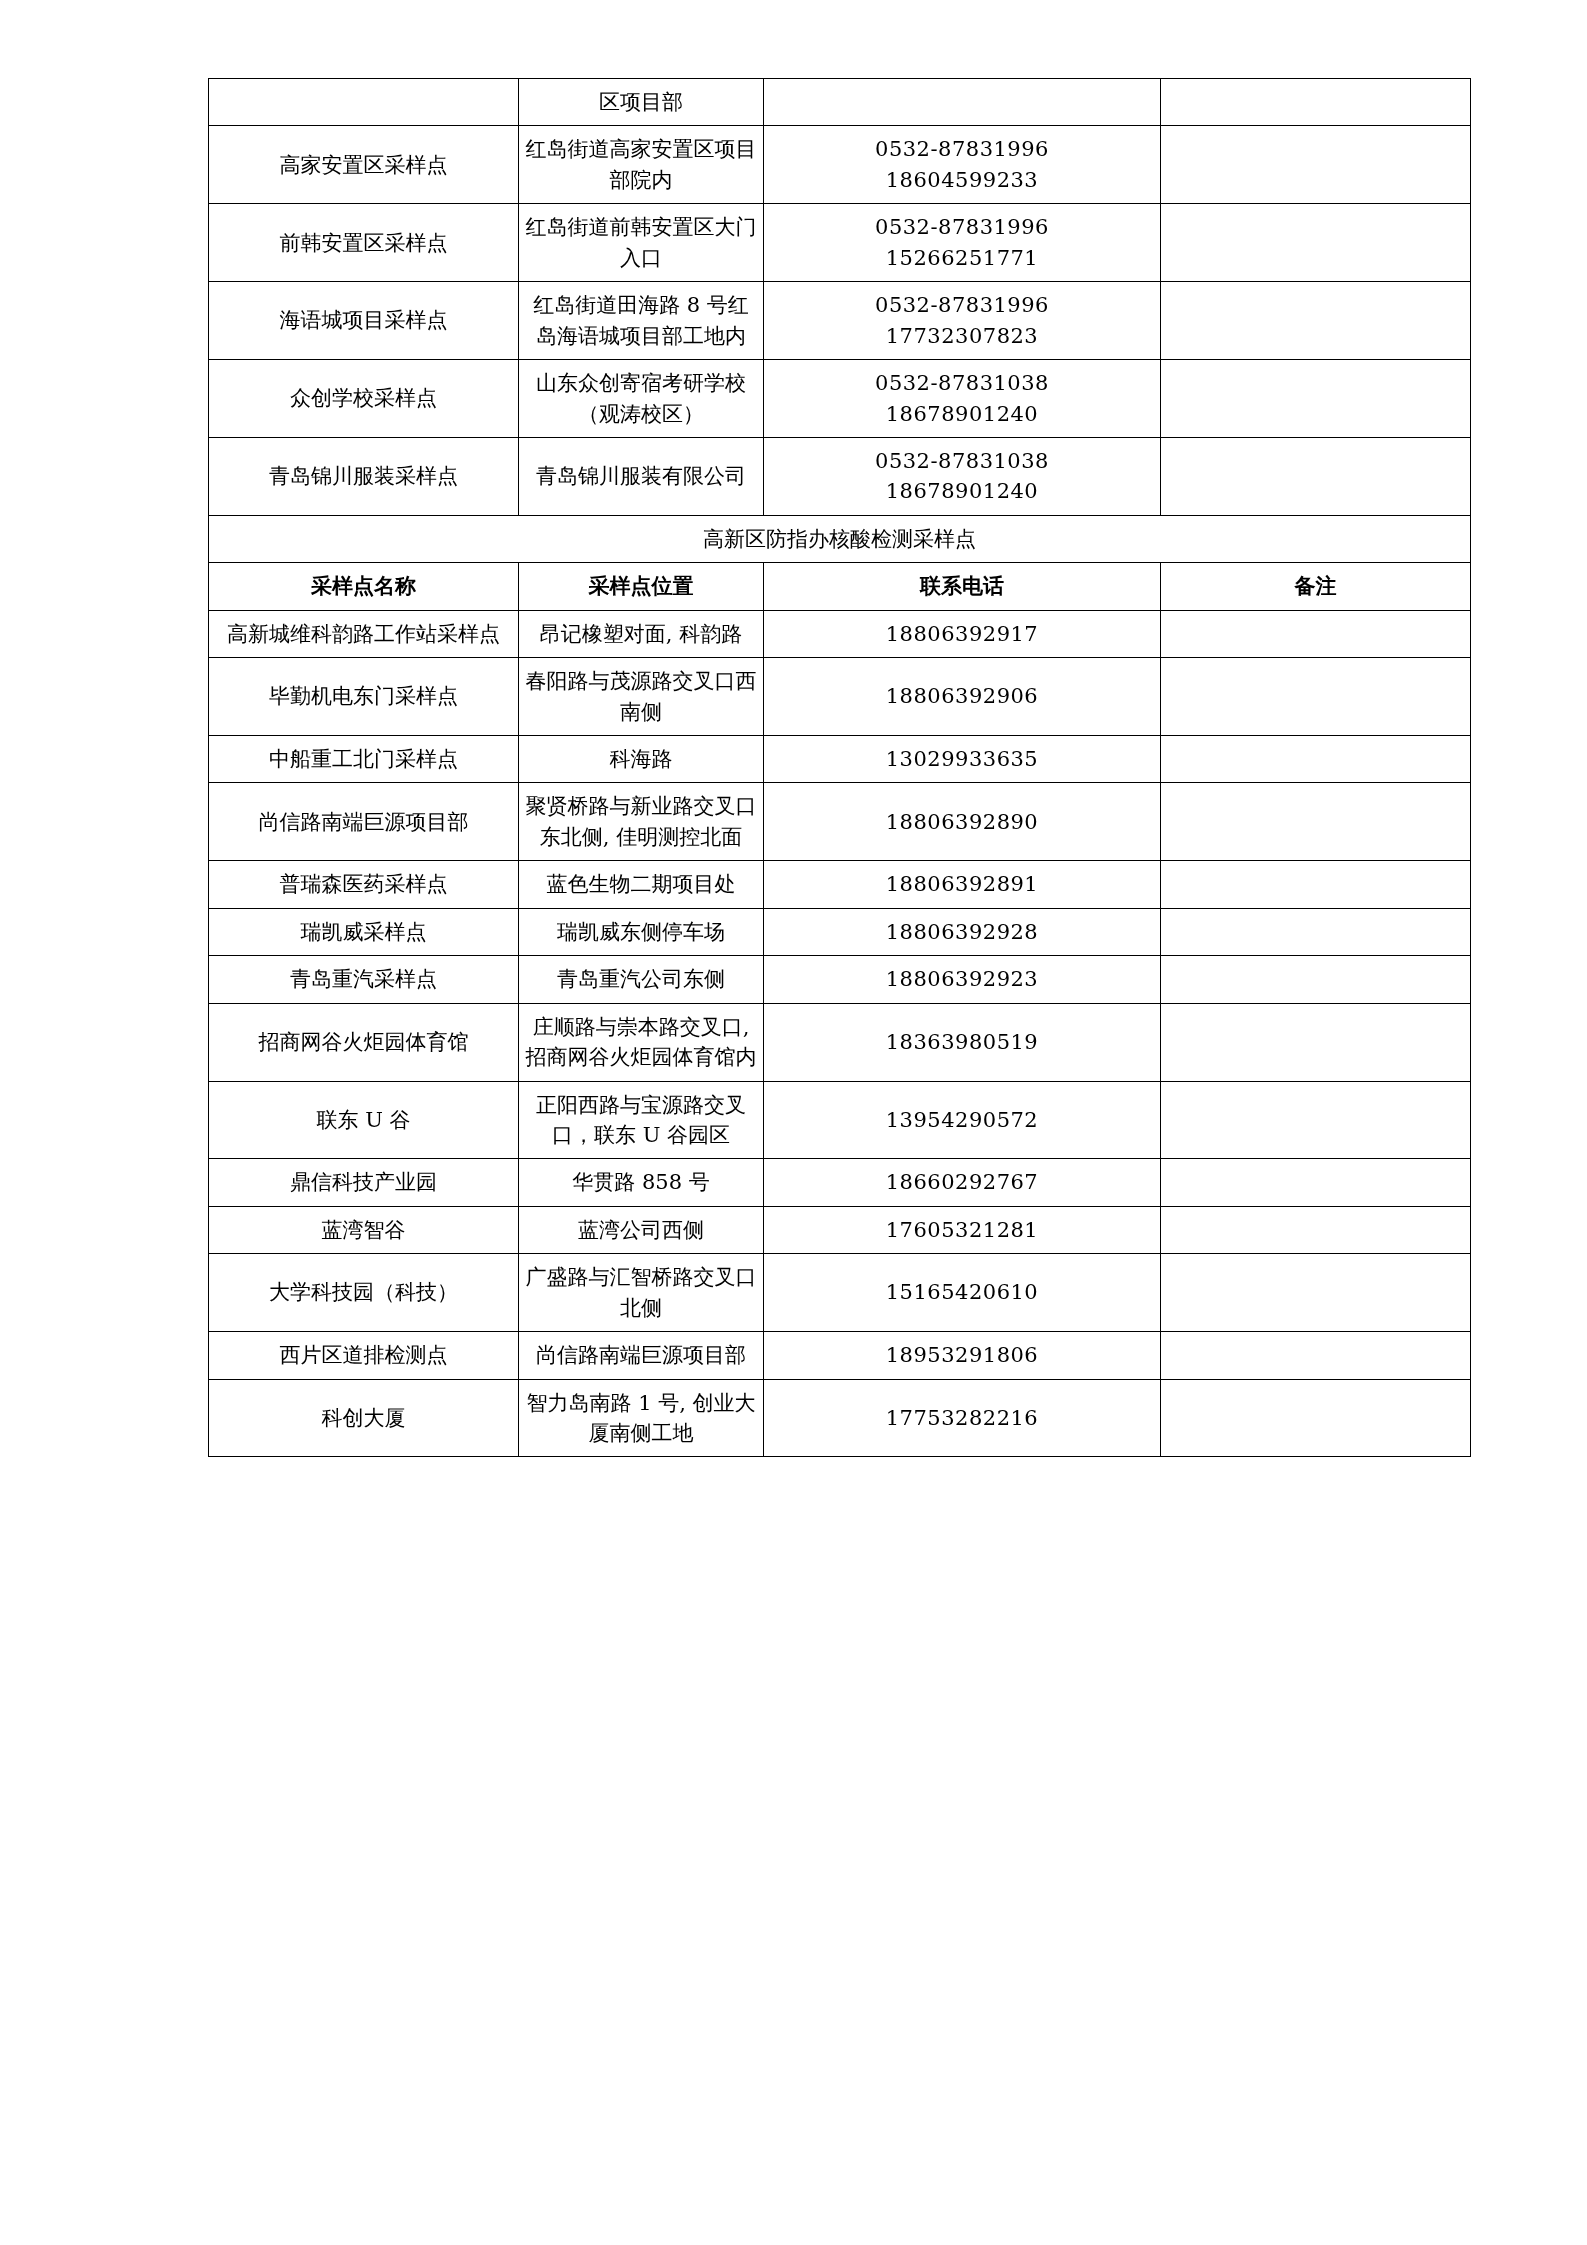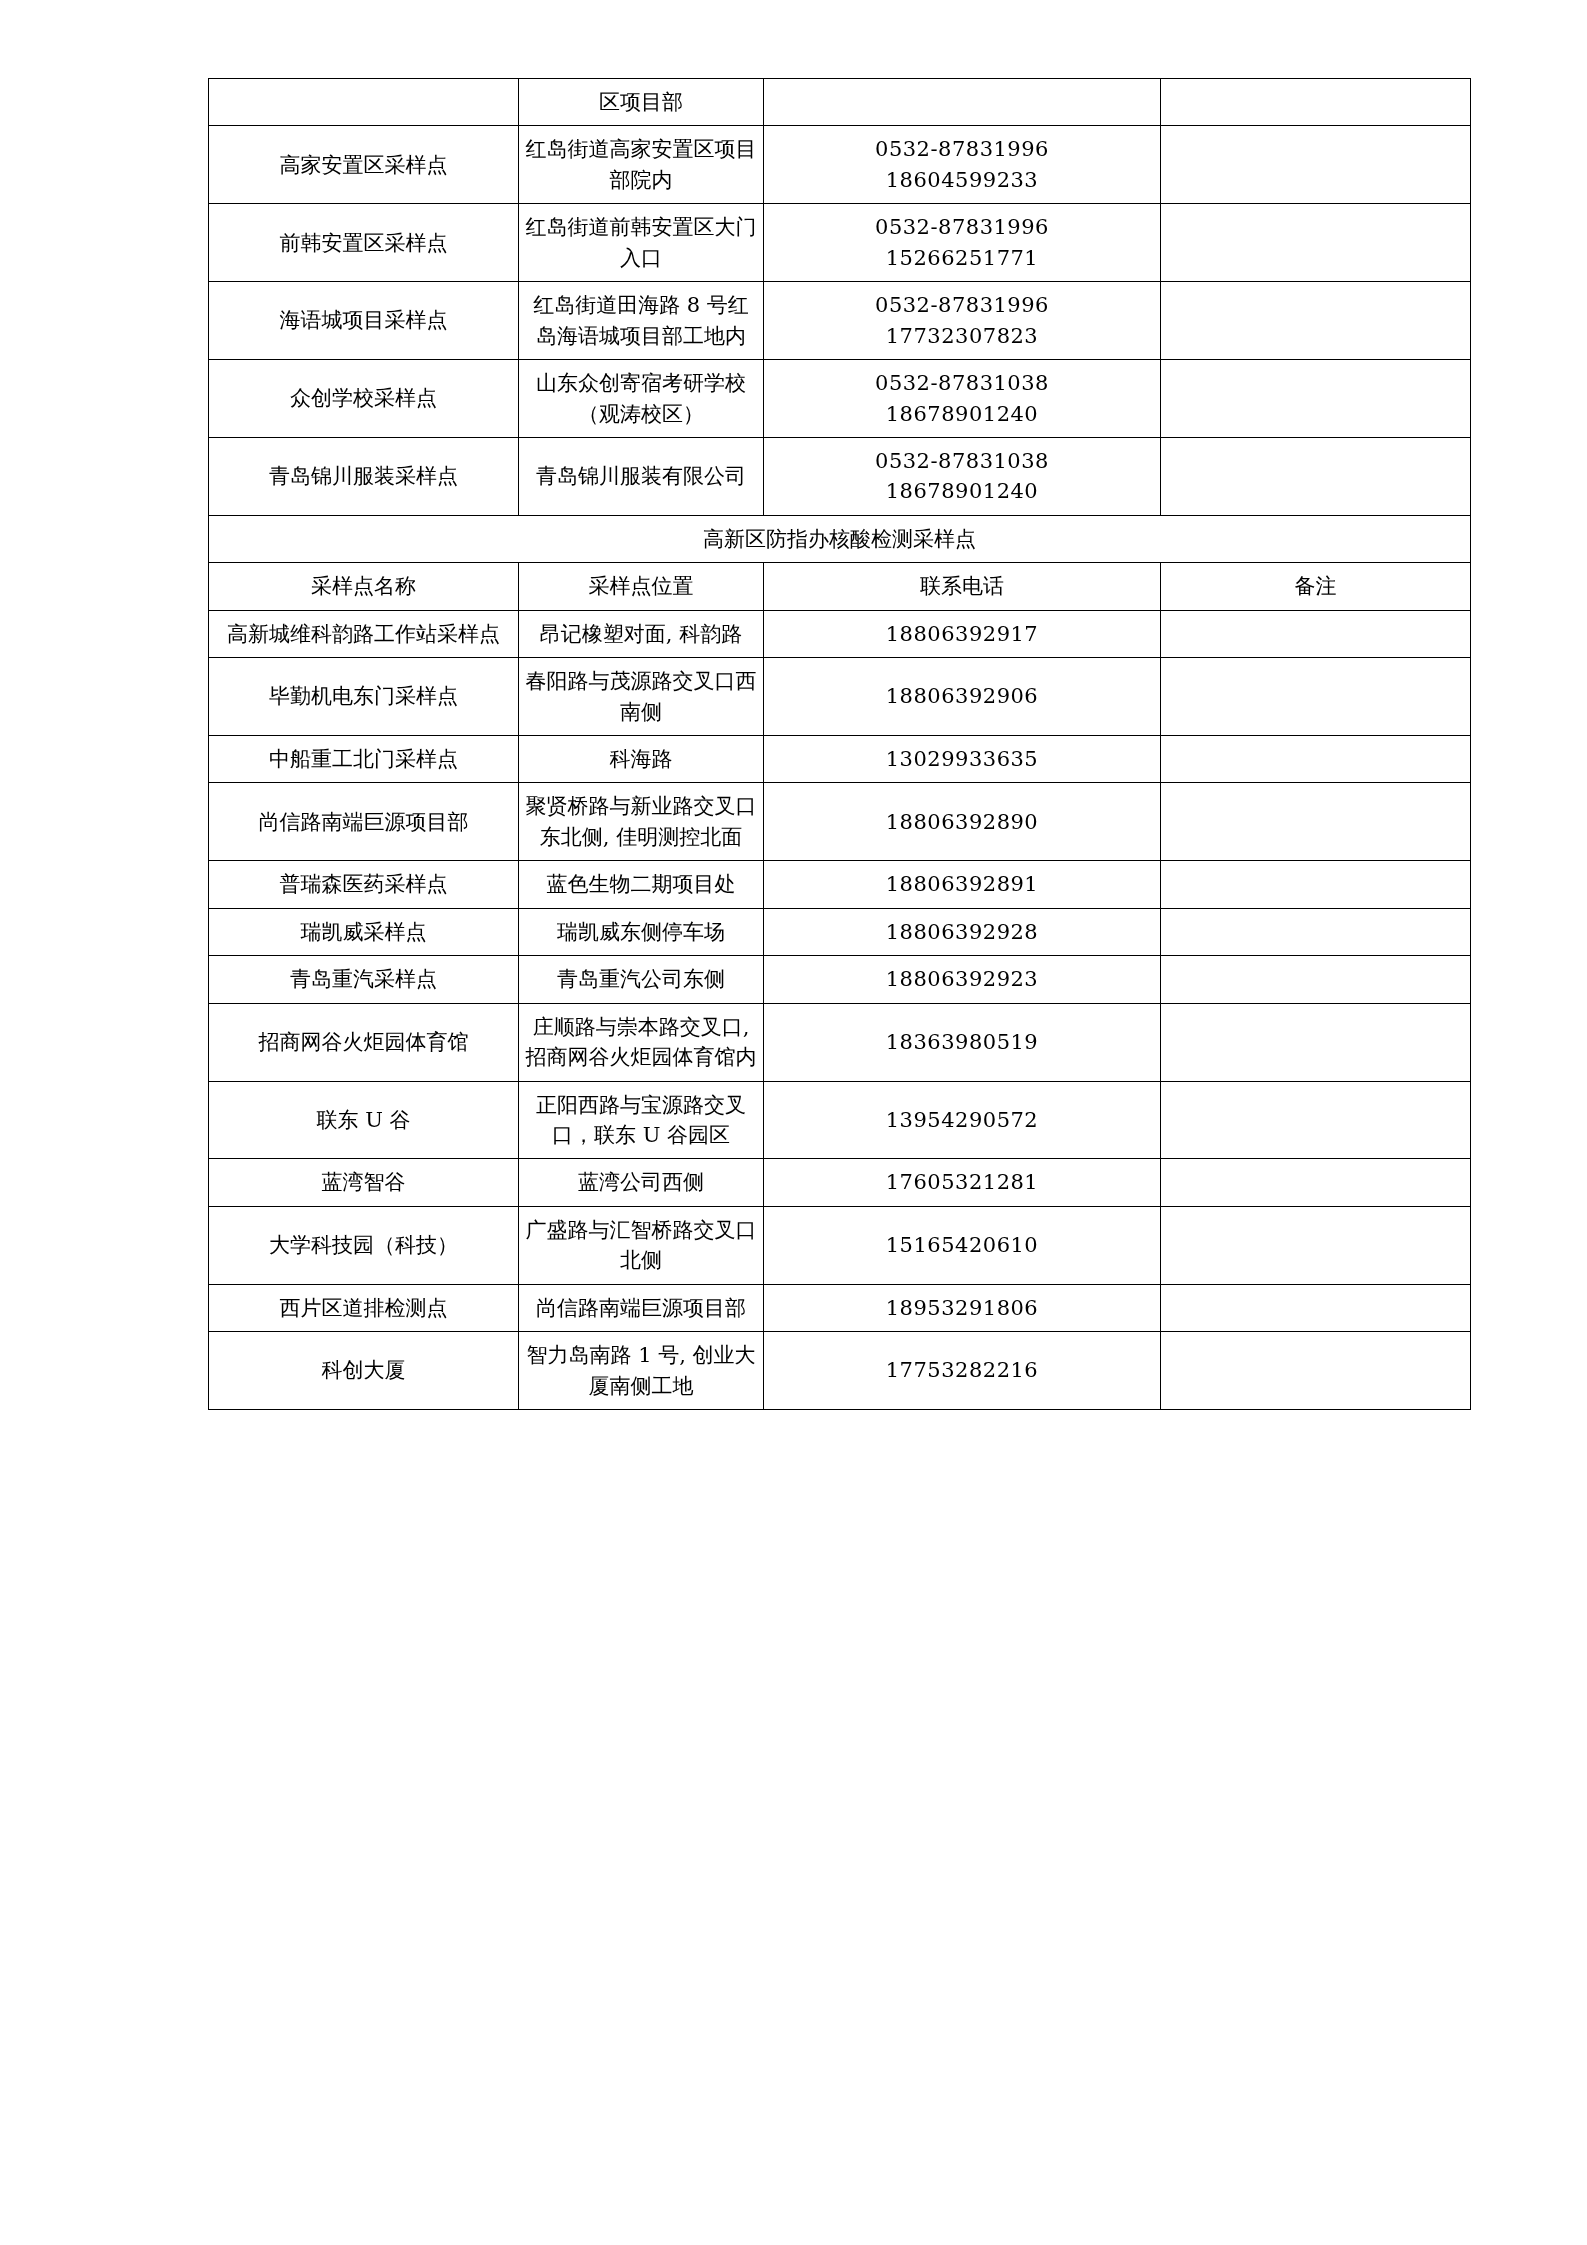--- a/index.html
+++ b/index.html
@@ -33,21 +33,21 @@
     line-height: 1.45;
     font-family: "DejaVu Serif", "Liberation Serif", serif;
     word-wrap: break-word;
   }
   col.c1 { width: 310px; }
   col.c2 { width: 245px; }
   col.c3 { width: 397px; }
   col.c4 { width: 310px; }
 
   td.header-cell {
-    font-weight: normal;
+    font-weight: bold;
   }
   td.section-title {
     font-weight: normal;
     font-size: 22px;
     padding: 12px 6px;
   }
   .phone-line {
     display: block;
     letter-spacing: 0.5px;
   }
@@ -196,20 +196,28 @@
         </tr>
         <tr>
           <td>联东 U 谷</td>
           <td>正阳西路与宝源路交叉口，联东 U 谷园区</td>
           <td>
             <span class="phone-line">13954290572</span>
           </td>
           <td></td>
         </tr>
         <tr>
+          <td>鼎信科技产业园</td>
+          <td>华贯路 858 号</td>
+          <td>
+            <span class="phone-line">18660292767</span>
+          </td>
+          <td></td>
+        </tr>
+        <tr>
           <td>蓝湾智谷</td>
           <td>蓝湾公司西侧</td>
           <td>
             <span class="phone-line">17605321281</span>
           </td>
           <td></td>
         </tr>
         <tr>
           <td>大学科技园（科技）</td>
           <td>广盛路与汇智桥路交叉口北侧</td>

